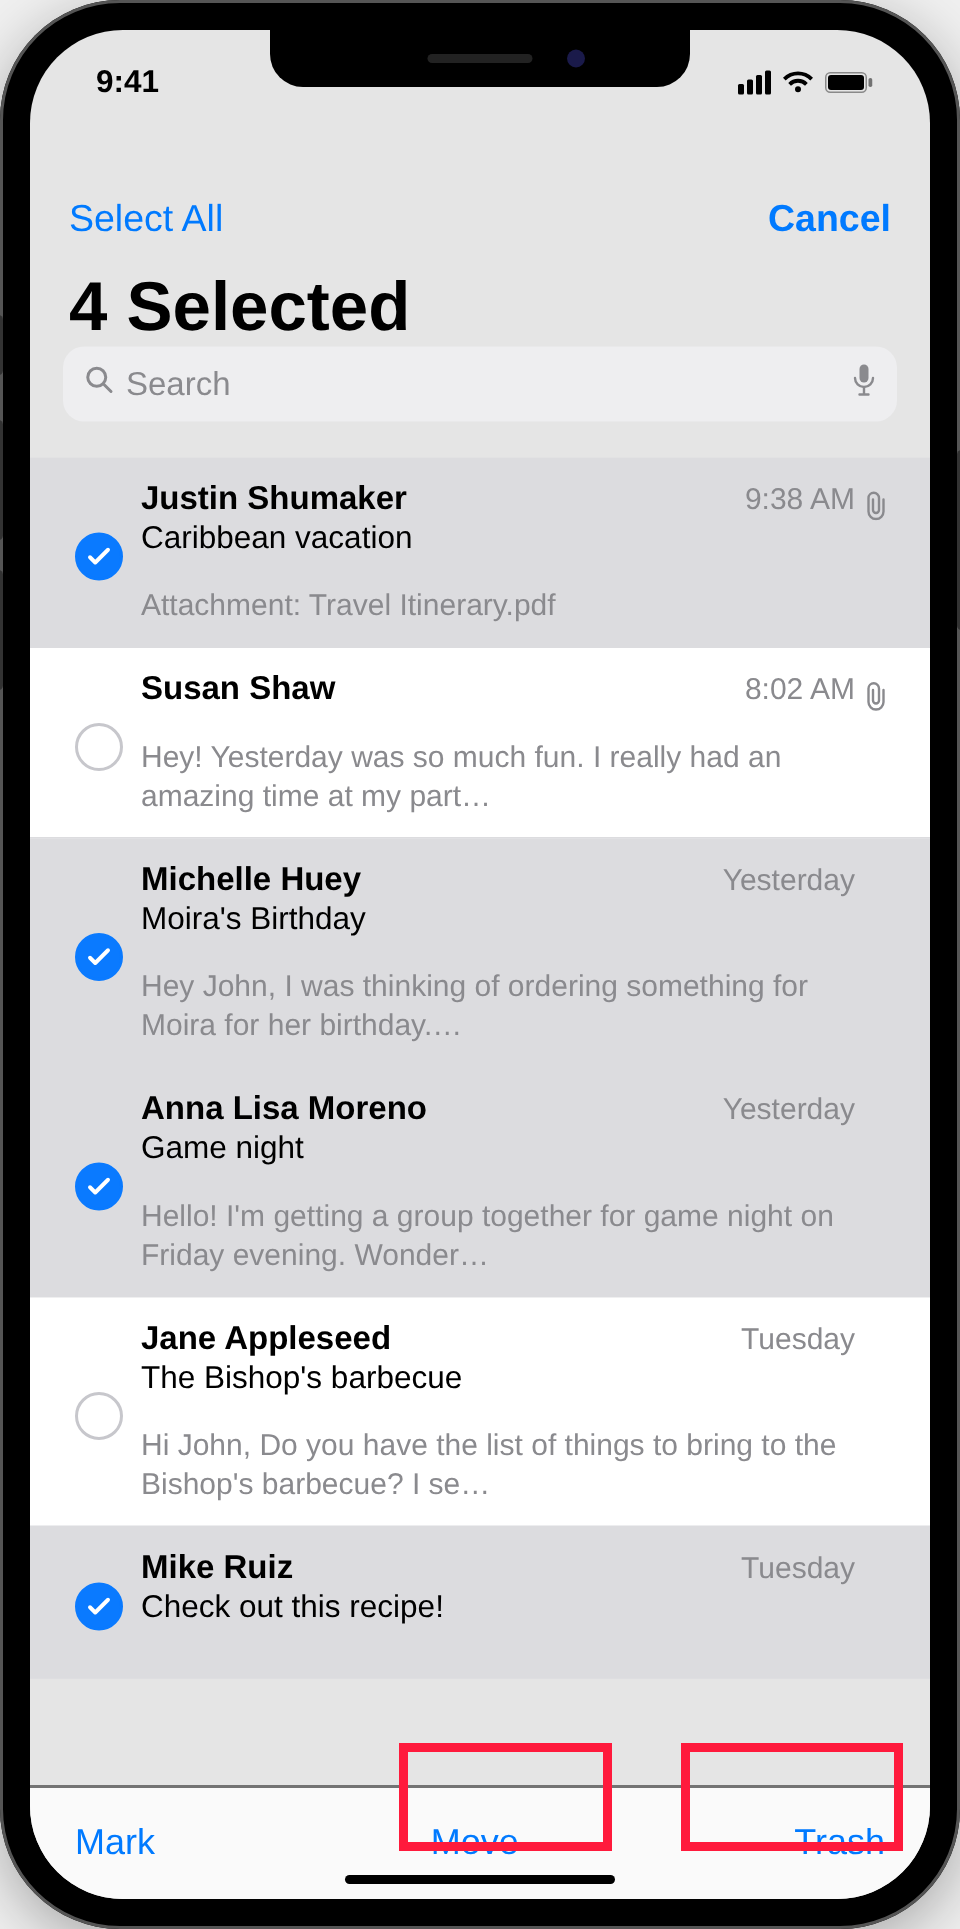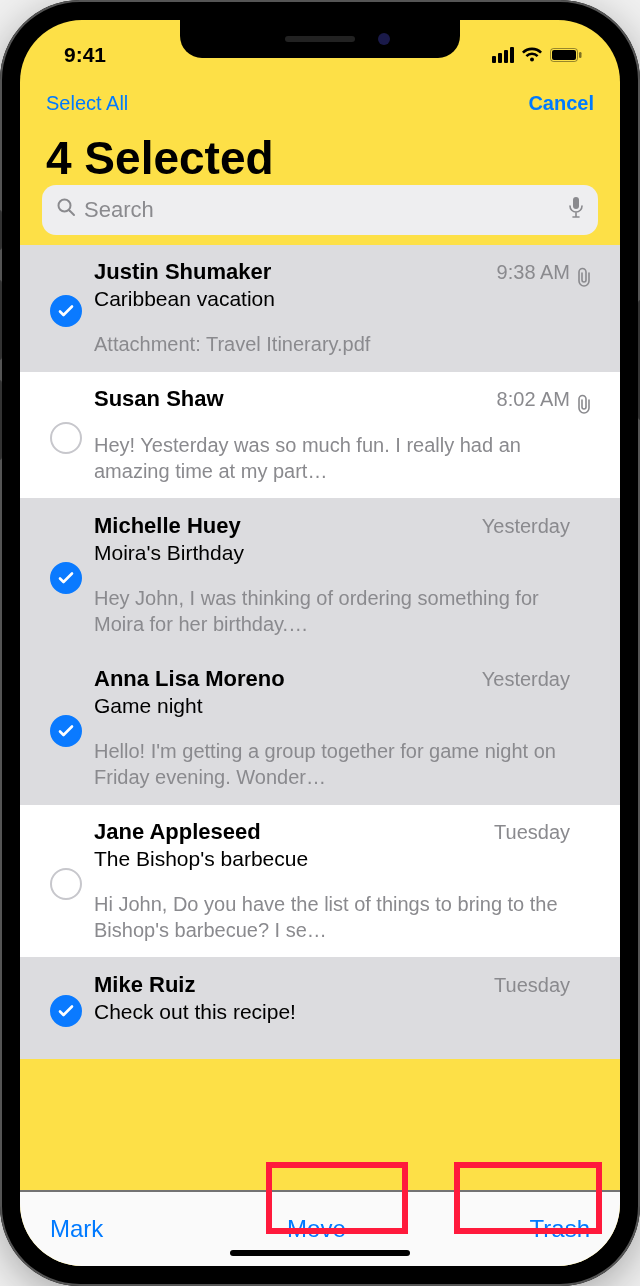--- a/index.html
+++ b/index.html
@@ -37,21 +37,21 @@
     border-bottom-left-radius: 22px;
     border-bottom-right-radius: 22px;
     z-index: 50;
     display:flex;align-items:center;justify-content:center;gap:40px;
   }
   .notch .speaker{width:70px;height:6px;background:#222;border-radius:3px;}
   .notch .cam{width:12px;height:12px;background:#1a1a4a;border-radius:50%;position:absolute;right:70px;}
   .screen {
     width: 100%;
     height: 100%;
-    background: #fde047;
+    background: #e5e5e5;
     border-radius: 62px;
     overflow: hidden;
     position: relative;
     display: flex;
     flex-direction: column;
   }
   
   .status-bar {
     height: 56px;
     display: flex;
@@ -69,29 +69,29 @@
   .sig-bars span:nth-child(3){height:13px}
   .sig-bars span:nth-child(4){height:16px}
   .wifi-icon, .battery-icon { display:inline-flex; }
   
   .nav {
     display:flex; justify-content:space-between; align-items:center;
     padding: 16px 26px 10px 26px;
     font-size: 24px;
     color:#007aff;
   }
-  .nav button{ background:none;border:none;color:#007aff;font-size:20px;font-family:inherit;cursor:pointer;}
+  .nav button{ background:none;border:none;color:#007aff;font-size:25px;font-family:inherit;cursor:pointer;margin-top:40px;}
   .title {
     font-size: 46px;
     font-weight: 700;
     padding: 6px 26px 0 26px;
   }
   
   .search {
-    margin: 0 22px 10px 22px;
+    margin: 0 22px 24px 22px;
     background:#eeeef0;
     border-radius: 14px;
     height: 50px;
     display:flex;align-items:center;
     padding:0 14px;
     color:#8a8a8e;
     font-size:22px;
     gap:8px;
   }
   .search input{ flex:1;background:none;border:none;font-size:22px;color:#000;outline:none;}

